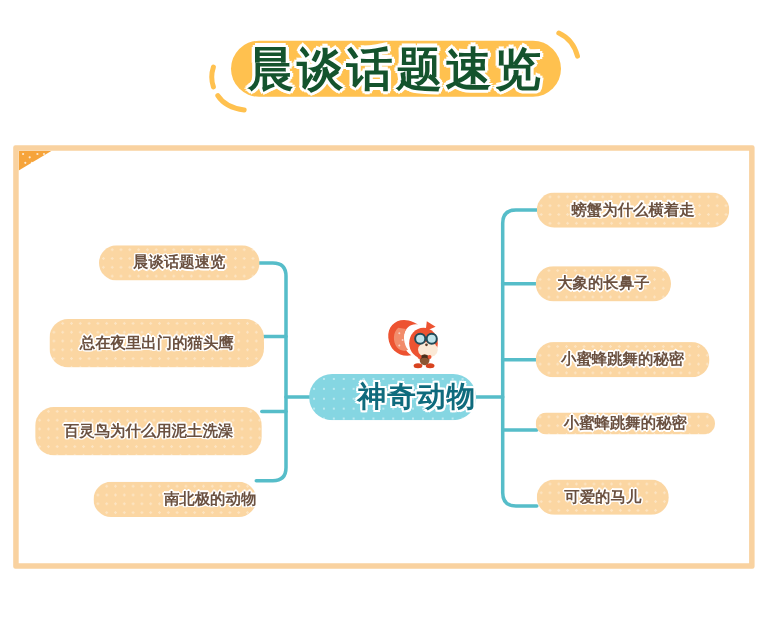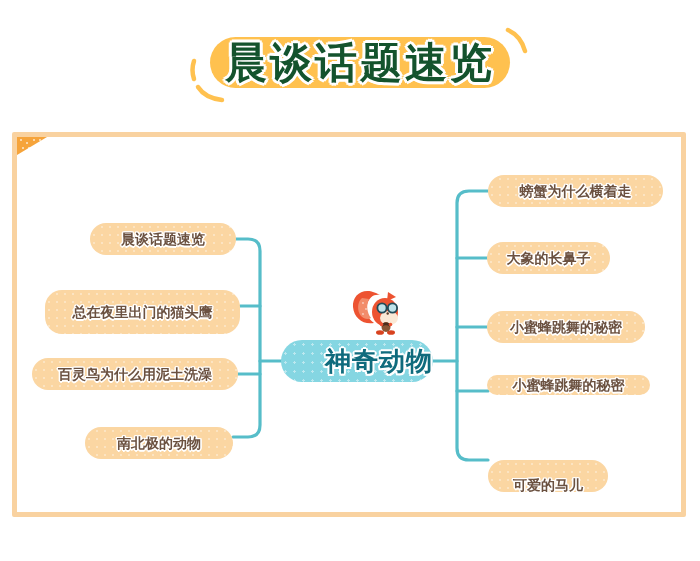--- a/index.html
+++ b/index.html
@@ -99,40 +99,40 @@
       <path d="M508 30 Q521 36 525 51"></path>
     </g>
   </svg>
 
   <div class="topic" style="left:90px;  top:223px; width:146px; height:32px;">
     <span>晨谈话题速览</span>
   </div>
   <div class="topic" style="left:45px;  top:290px; width:195px; height:44px;">
     <span>总在夜里出门的猫头鹰</span>
   </div>
-  <div class="topic" style="left:32px;  top:358px; width:206px; height:32px;">
+  <div class="topic" style="left:32px;  top:370px; width:206px; height:44px;">
     <span>百灵鸟为什么用泥土洗澡</span>
   </div>
-  <div class="topic" style="left:85px;  top:427px; width:148px; height:32px;">
+  <div class="topic" style="left:85px;  top:438px; width:148px; height:32px;justify-content:flex-end;">
     <span>南北极的动物</span>
   </div>
 
   <div class="topic" style="left:488px; top:175px; width:175px; height:32px;">
     <span>螃蟹为什么横着走</span>
   </div>
   <div class="topic" style="left:487px; top:242px; width:123px; height:32px;">
     <span>大象的长鼻子</span>
   </div>
   <div class="topic" style="left:487px; top:311px; width:158px; height:32px;">
     <span>小蜜蜂跳舞的秘密</span>
   </div>
   <div class="topic" style="left:487px; top:375px; width:163px; height:20px;">
     <span>小蜜蜂跳舞的秘密</span>
   </div>
-  <div class="topic" style="left:488px; top:460px; width:120px; height:32px;align-items:flex-end;">
+  <div class="topic" style="left:488px; top:436px; width:120px; height:32px;">
     <span>可爱的马儿</span>
   </div>
 
   <div class="center-topic">
     <span>神奇动物</span>
   </div>
 
   <svg class="mascot" viewBox="0 0 54 50">
 
     <path d="M27 7 C14 1 3 9 4 21 C5 32 14 39 25 37 C19 33 16 26 18 19 C20 11 25 8 31 9 Z" fill="#ED5331"></path>

